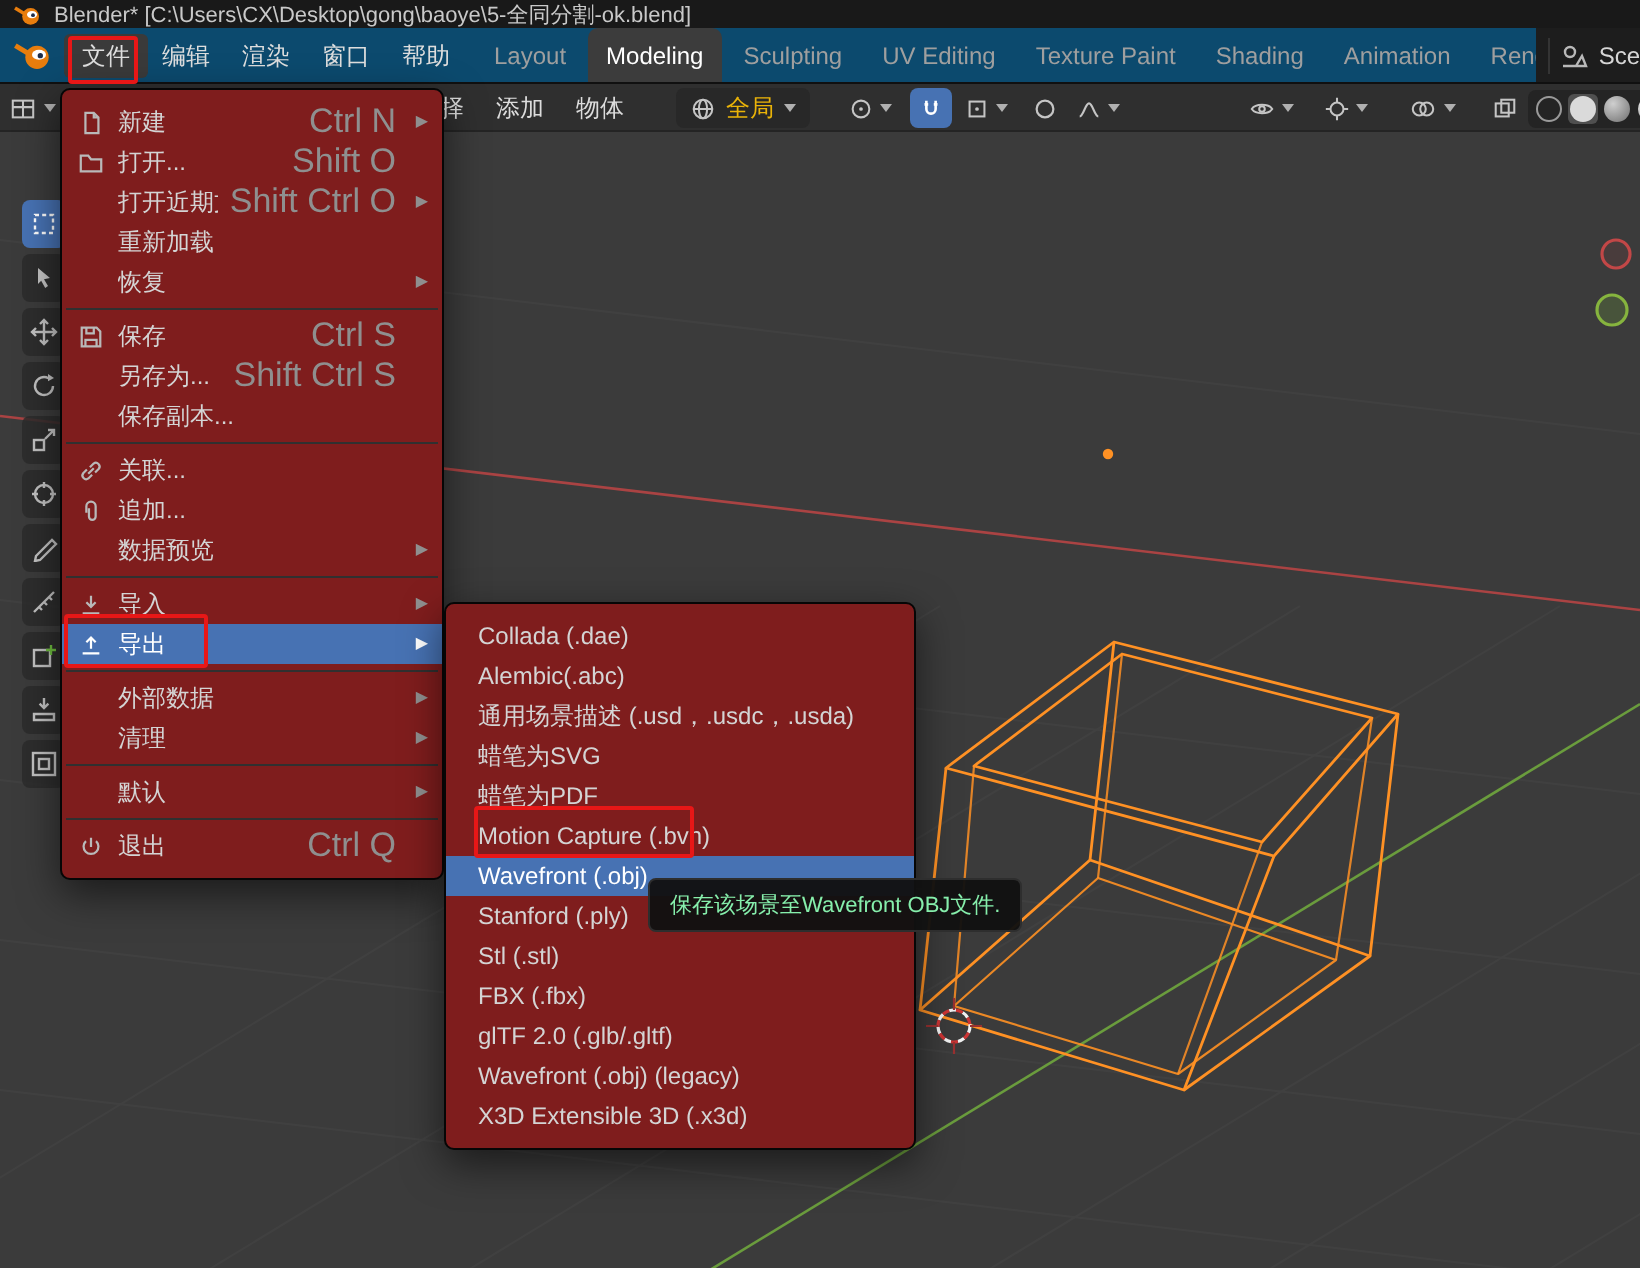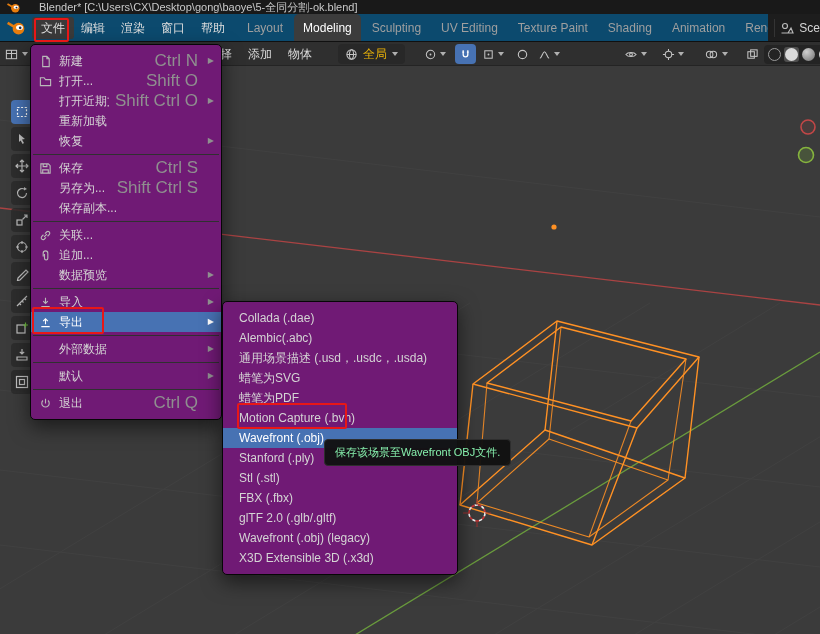--- a/index.html
+++ b/index.html
@@ -2,21 +2,21 @@
 <html><head>
 <meta charset="utf-8">
 <style>
   *{margin:0;padding:0;box-sizing:border-box}
   html,body{width:820px;height:634px;overflow:hidden;background:#3b3b3b;
     font-family:"Liberation Sans","DejaVu Sans",sans-serif;color:#d4d4d4}
   .abs{position:absolute}
 
   
   #titlebar{position:absolute;left:0;top:0;width:820px;height:14px;background:#191919;
-    display:flex;align-items:center;gap:18px;padding-left:6px;font-size:11px;color:#c9c9c9;z-index:3;overflow:hidden}
+    display:flex;align-items:center;gap:6px;padding-left:6px;font-size:11px;color:#c9c9c9;z-index:3;overflow:hidden}
 
   
   #menubar{position:absolute;left:0;top:14px;width:820px;height:28px;background:#0c4a6e;
     border-bottom:1px solid #101010;z-index:3;overflow:hidden}
   .tmenu{position:absolute;top:3px;height:22px;line-height:22px;padding:0 9px;border-radius:3px;
     font-size:12px;color:#dedede;cursor:pointer}
   .tmenu.open{background:#3a3a3a}
   #tabs{position:absolute;left:238px;top:0;height:28px;display:flex;gap:2px}
   .wtab{height:28px;line-height:28px;padding:0 9px;font-size:12px;color:#9f9f9f;border-radius:5px 5px 0 0;cursor:pointer;white-space:nowrap}
   .wtab.active{background:#3c3c3c;color:#ffffff}
@@ -43,21 +43,21 @@
   .sph-material{background:radial-gradient(circle at 35% 30%,#cfcfcf,#6f6f6f)}
   .sph-render{background:radial-gradient(circle at 35% 30%,#ffffff,#848484)}
 
   
   .tbtn{position:absolute;left:11px;width:22px;height:24px;border-radius:4px;background:rgba(44,44,44,.85);
     display:flex;align-items:center;justify-content:center;border:none;cursor:pointer;z-index:2}
   .tbtn.active{background:#4772b3}
   #edtype{position:absolute;left:4px;top:45px;height:18px;display:flex;align-items:center;gap:3px;z-index:4;cursor:pointer}
 
   
-  .menu-panel{position:absolute;background:#701a75;border:1px solid #060606;border-radius:5px;
+  .menu-panel{position:absolute;background:#7f1d1d;border:1px solid #060606;border-radius:5px;
     box-shadow:0 7px 20px rgba(0,0,0,.55);z-index:5;padding:6px 0;font-size:12px}
   #filemenu{left:30px;top:44px;width:192px}
   #exportmenu{left:222px;top:301px;width:236px}
   .mrow{height:20px;display:flex;align-items:center;gap:6px;padding:0 7px;cursor:pointer;color:#d4d4d4;white-space:nowrap}
   .mrow .mic{width:15px;display:flex;justify-content:center}
   .mrow .mlabel{flex:1;overflow:hidden}
   .mrow .mshort{color:#8f8f8f;font-size:17px}
   .mrow .marr{width:10px;text-align:right;color:#8f8f8f;font-size:8px;line-height:20px}
   .marr.yes::before{content:"▶"}
   .mrow.hl{background:#4772b3;color:#ffffff}
@@ -446,20 +446,26 @@
     <span class="mshort"></span>
     <span class="marr yes"></span>
   </div>
   <div class="msep"></div>
   <div class="mrow">
     <span class="mic"></span>
     <span class="mlabel">外部数据</span>
     <span class="mshort"></span>
     <span class="marr yes"></span>
   </div>
+  <div class="mrow">
+    <span class="mic"></span>
+    <span class="mlabel">清理</span>
+    <span class="mshort"></span>
+    <span class="marr yes"></span>
+  </div>
   <div class="msep"></div>
   <div class="mrow">
     <span class="mic"></span>
     <span class="mlabel">默认</span>
     <span class="mshort"></span>
     <span class="marr yes"></span>
   </div>
   <div class="msep"></div>
   <div class="mrow">
     <span class="mic">

